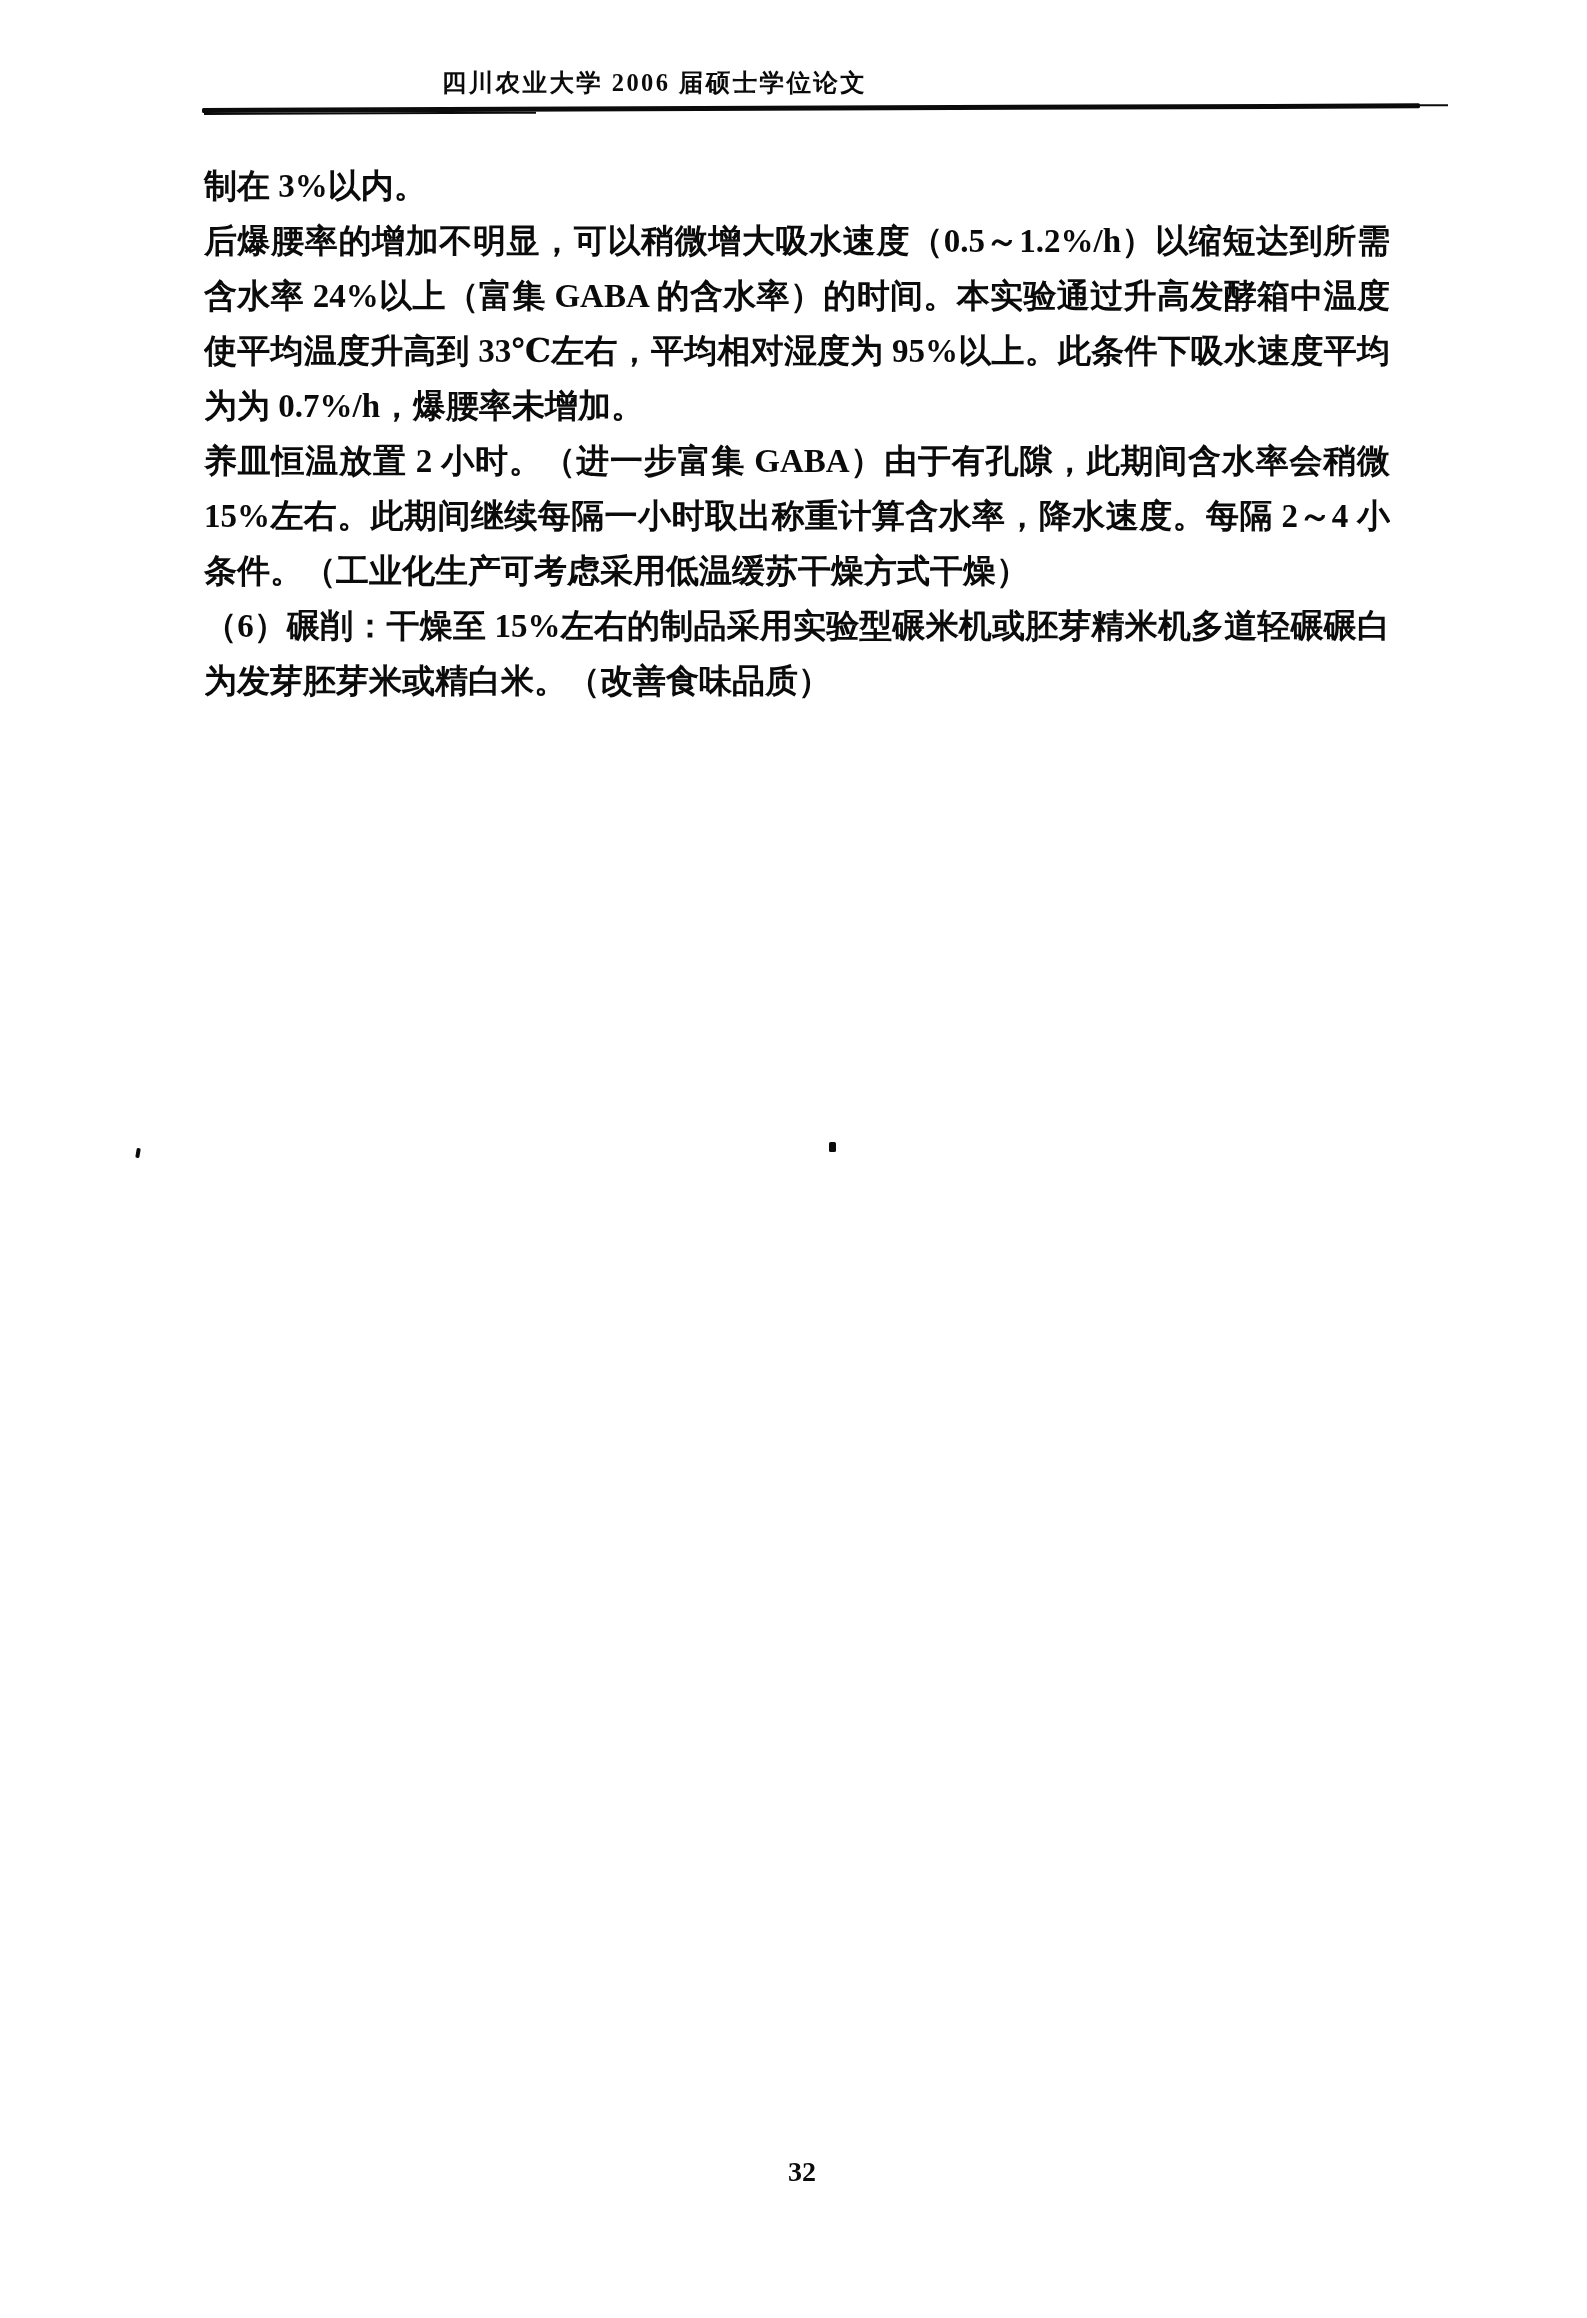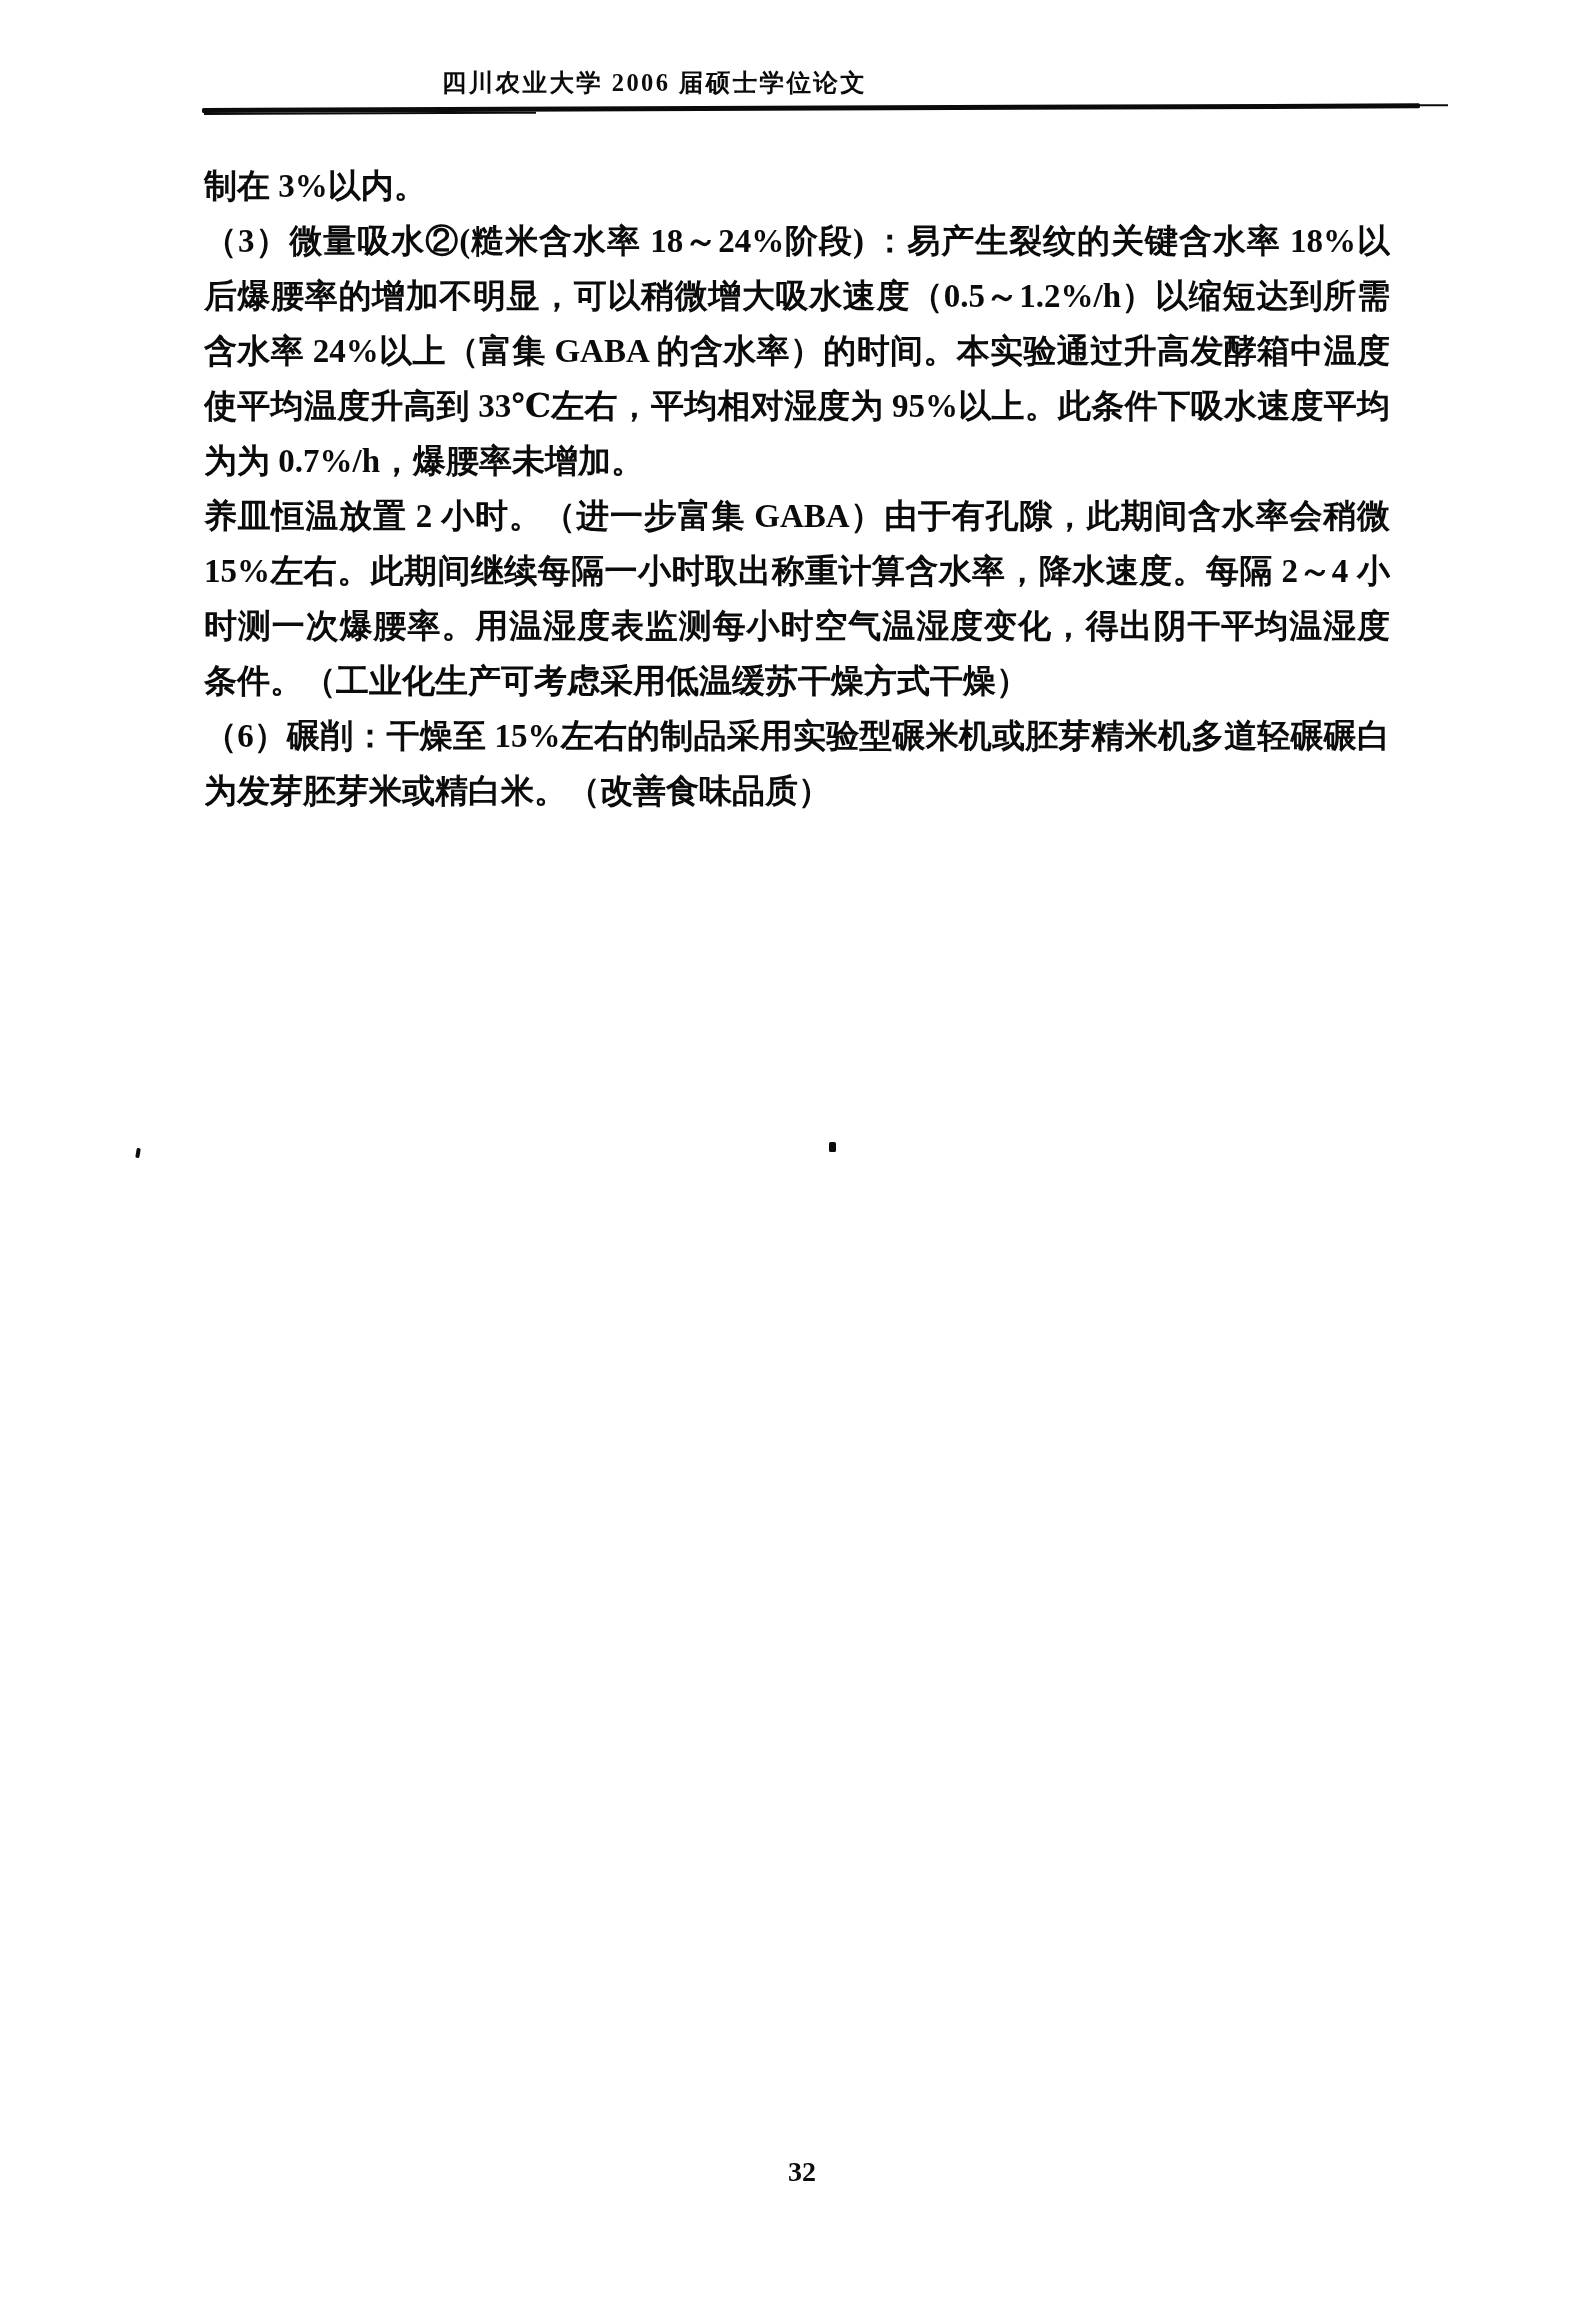--- a/index.html
+++ b/index.html
@@ -127,28 +127,26 @@
 
   <div class="header-title">四川农业大学 2006 届硕士学位论文</div>
 
   <div class="header-rule">
     <div class="header-rule-echo"></div>
     <div class="header-rule-tail"></div>
   </div>
 
   <div class="doc-body">
     <div class="line">制在 3%以内。</div>
-    <div class="line j">（3）微量吸水②(糙米含水率 18～24%阶段) ：易产生裂纹的关键含水率 18%以</div>
     <div class="line j">后爆腰率的增加不明显，可以稍微增大吸水速度（0.5～1.2%/h）以缩短达到所需</div>
     <div class="line j">含水率 24%以上（富集 GABA 的含水率）的时间。本实验通过升高发酵箱中温度</div>
     <div class="line j">使平均温度升高到 33℃左右，平均相对湿度为 95%以上。此条件下吸水速度平均</div>
     <div class="line">为为 0.7%/h，爆腰率未增加。</div>
     <div class="line j">养皿恒温放置 2 小时。（进一步富集 GABA）由于有孔隙，此期间含水率会稍微增</div>
     <div class="line j">15%左右。此期间继续每隔一小时取出称重计算含水率，降水速度。每隔 2～4 小</div>
-    <div class="line j">时测一次爆腰率。用温湿度表监测每小时空气温湿度变化，得出阴干平均温湿度</div>
     <div class="line">条件。（工业化生产可考虑采用低温缓苏干燥方式干燥）</div>
     <div class="line j">（6）碾削：干燥至 15%左右的制品采用实验型碾米机或胚芽精米机多道轻碾碾白</div>
     <div class="line">为发芽胚芽米或精白米。（改善食味品质）</div>
   </div>
 
   <div class="speck s1"></div>
   <div class="speck s2"></div>
 
   <div class="footer">
     <span class="page-number">32</span>

